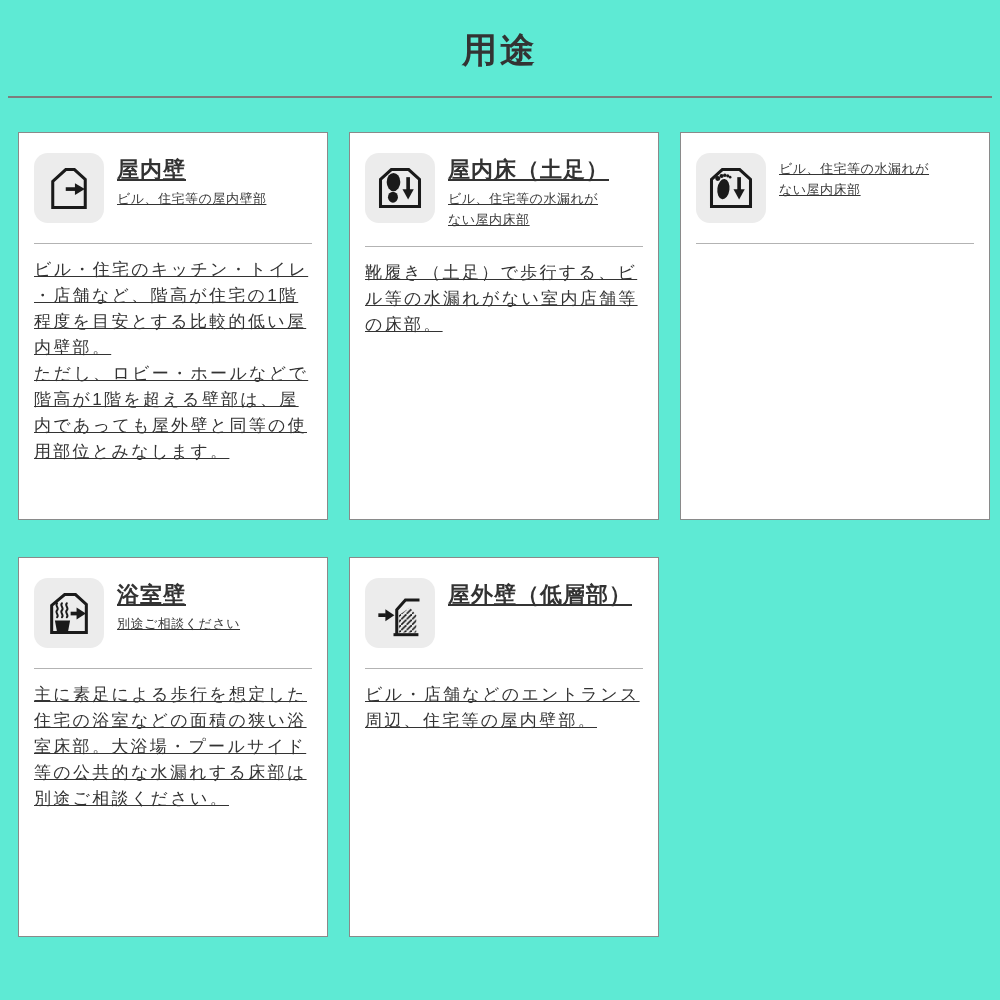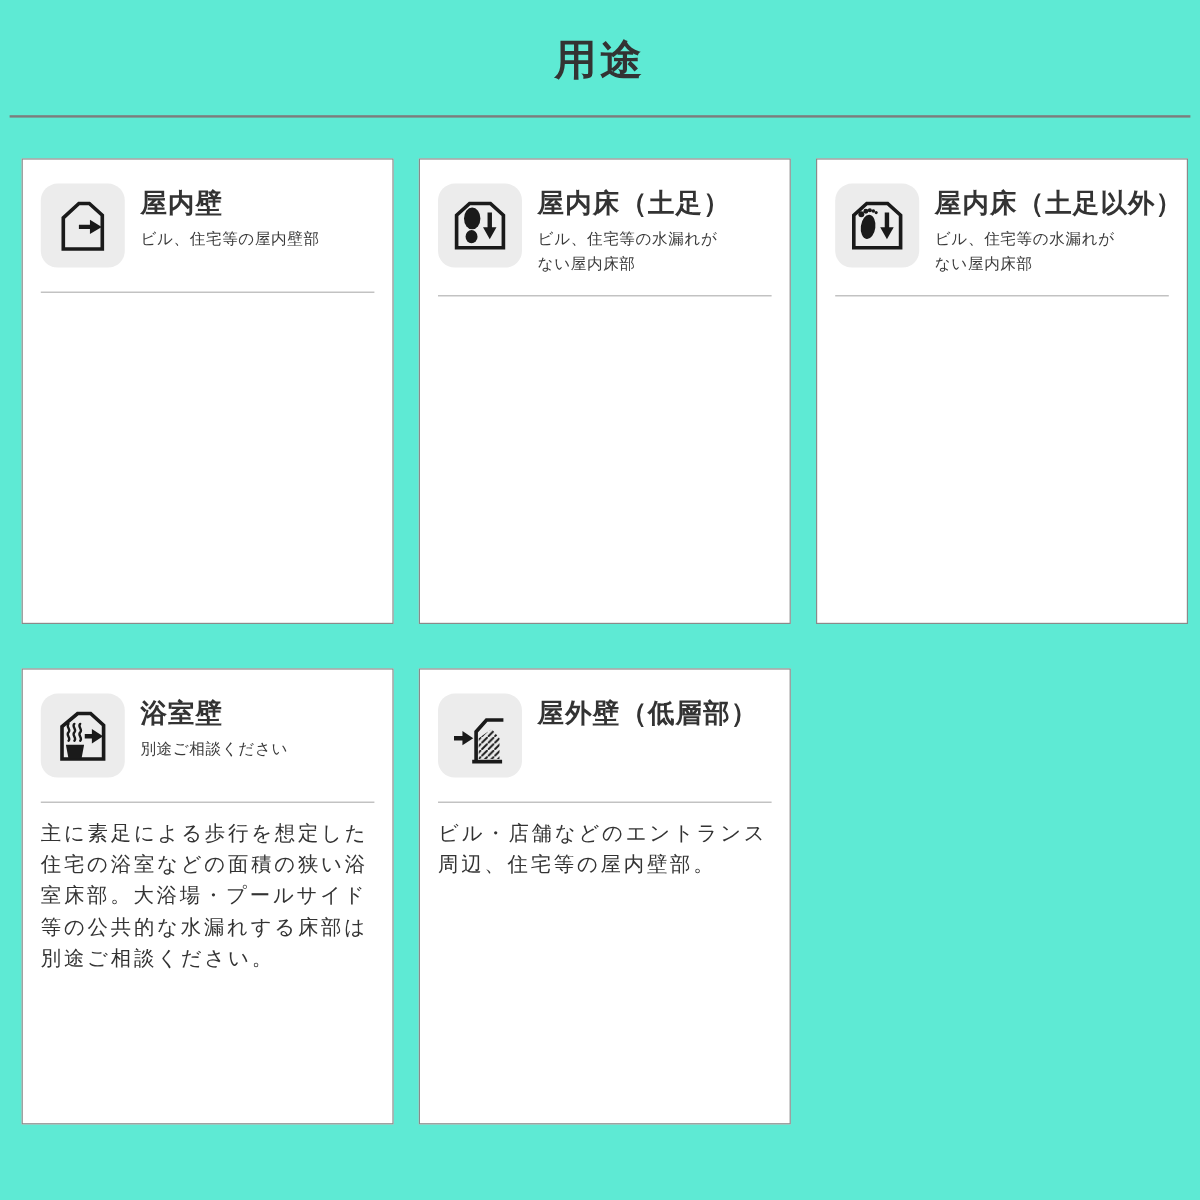--- a/index.html
+++ b/index.html
@@ -24,20 +24,21 @@
     border-top: 2px solid #7d7d7d;
     margin: 22px 8px 0 8px;
   }
 
   .usage-grid {
     margin: 34px 10px 0 18px;
     display: grid;
     grid-template-columns: repeat(3, 310px);
     column-gap: 21px;
     row-gap: 37px;
+    text-decoration: underline;
   }
   .card {
     border: 1px solid #8a8a8a;
     background: #ffffff;
     padding: 20px 15px;
   }
   .card.row1 { min-height: 388px; }
   .card.row2 { min-height: 380px; }
 
   .card-head {
@@ -112,59 +113,69 @@
             <path class="glyph-shaft" d="M21 25 h9"></path>
             <path class="glyph-fill" d="M29.5 19.5 L38.6 25 L29.5 30.5 Z"></path>
           </svg>
         </span>
         <div class="head-text">
           <div class="card-title">屋内壁</div>
           <div class="card-subtitle">ビル、住宅等の屋内壁部</div>
         </div>
       </div>
       <hr class="card-divider">
+      <p class="card-body">ビル・住宅のキッチン・トイレ
+・店舗など、階高が住宅の1階
+程度を目安とする比較的低い屋
+内壁部。
+ただし、ロビー・ホールなどで
+階高が1階を超える壁部は、屋
+内であっても屋外壁と同等の使
+用部位とみなします。</p>
     </article>
 
     <article class="card row1">
       <div class="card-head">
         <span class="card-icon">
           <svg viewBox="0 0 48 48" aria-hidden="true">
             <path class="glyph-stroke" d="M6 41 V16 L16 7 H32 L42 16 V41 Z"></path>
             <ellipse class="glyph-fill" cx="18" cy="18.5" rx="6.3" ry="8.4"></ellipse>
             <ellipse class="glyph-fill" cx="17.5" cy="32.5" rx="4.6" ry="5.1"></ellipse>
             <path class="glyph-shaft" d="M31.5 14 v12"></path>
             <path class="glyph-fill" d="M26.3 25.2 H36.7 L31.5 34.5 Z"></path>
           </svg>
         </span>
         <div class="head-text">
           <div class="card-title">屋内床（土足）</div>
           <div class="card-subtitle">ビル、住宅等の水漏れが
 ない屋内床部</div>
         </div>
       </div>
       <hr class="card-divider">
+      <p class="card-body">靴履き（土足）で歩行する、ビ
+ル等の水漏れがない室内店舗等
+の床部。</p>
     </article>
 
     <article class="card row1">
       <div class="card-head">
         <span class="card-icon">
           <svg viewBox="0 0 48 48" aria-hidden="true">
             <path class="glyph-stroke" d="M6 41 V16 L16 7 H32 L42 16 V41 Z"></path>
             <ellipse class="glyph-fill" cx="17" cy="25" rx="5.6" ry="9.4" transform="rotate(7 17 25)"></ellipse>
             <circle class="glyph-fill" cx="11.8" cy="15.2" r="2.3"></circle>
             <circle class="glyph-fill" cx="15.3" cy="12.9" r="1.9"></circle>
             <circle class="glyph-fill" cx="18.3" cy="12.2" r="1.6"></circle>
             <circle class="glyph-fill" cx="21" cy="12.8" r="1.4"></circle>
             <circle class="glyph-fill" cx="23.2" cy="14" r="1.2"></circle>
             <path class="glyph-shaft" d="M31.5 14 v12"></path>
             <path class="glyph-fill" d="M26.3 25.2 H36.7 L31.5 34.5 Z"></path>
           </svg>
         </span>
         <div class="head-text">
-          <div class="card-title">屋内床（土足以外）</div>
           <div class="card-subtitle">ビル、住宅等の水漏れが
 ない屋内床部</div>
         </div>
       </div>
       <hr class="card-divider">
     </article>
 
     <article class="card row2">
       <div class="card-head">
         <span class="card-icon">

